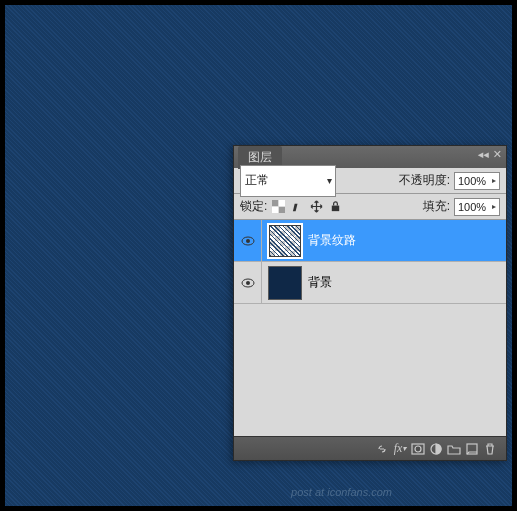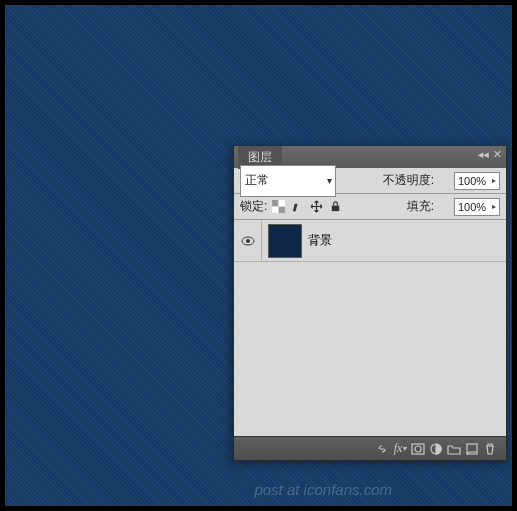--- a/index.html
+++ b/index.html
@@ -1,27 +1,27 @@
 <!DOCTYPE html>
 <html><head>
 <meta charset="utf-8">
 <style>
 *{box-sizing:border-box;margin:0;padding:0;font-family:"Microsoft YaHei",Arial,sans-serif}
 body{width:517px;height:511px;position:relative;background:#000}
 .canvas{position:absolute;left:5px;top:5px;width:507px;height:501px;background:#173a62;background-image:repeating-linear-gradient(45deg,#1d4370 0 1px,#173a62 1px 3px);overflow:hidden}
-.watermark{position:absolute;bottom:8px;right:120px;color:#4a6a8c;font-size:15px;font-style:italic}
+.watermark{position:absolute;bottom:8px;right:120px;color:#4a6a8c;font-size:11px;font-style:italic}
 .panel{position:absolute;top:140px;right:5px;width:274px;background:#535353;border:1px solid #2a2a2a;box-shadow:-2px 2px 8px rgba(0,0,0,.4)}
 .titlebar{height:22px;background:linear-gradient(#6a6a6a,#5a5a5a);display:flex;align-items:center;position:relative}
 .titlebar .tab{background:#535353;color:#d8d8d8;font-size:12px;padding:3px 10px;margin-left:4px;border-radius:2px 2px 0 0}
 .titlebar .ctrls{position:absolute;right:4px;top:2px;display:flex;gap:4px}
 .titlebar .ctrls span{color:#c8c8c8;font-size:11px;cursor:pointer}
 .row{height:26px;background:#d9d9d9;border-bottom:1px solid #9a9a9a;display:flex;align-items:center;padding:0 6px;font-size:12px;color:#222}
 .select{flex:0 0 96px;height:32px;background:#fff;border:1px solid #888;display:flex;align-items:center;padding:0 4px;position:relative}
 .select::after{content:"▾";position:absolute;right:3px;font-size:10px;color:#333}
-.label{margin-left:auto;margin-right:20px}
+.label{margin-left:auto;margin-right:4px}
 .pct{width:46px;height:18px;background:#fff;border:1px solid #888;display:flex;align-items:center;padding:0 3px;font-size:11px}
 .pct .v{flex:1}
 .pct .ar{font-size:8px;color:#444}
 .lockicons{display:flex;gap:5px;align-items:center;margin-left:4px}
 .ico{width:14px;height:14px;display:flex;align-items:center;justify-content:center;font-size:11px;color:#333}
 .ico svg{width:13px;height:13px}
 .layers{background:#d9d9d9;height:216px;overflow:auto}
 .layer{height:42px;display:flex;align-items:center;border-bottom:1px solid #b0b0b0}
 .layer.sel{background:#3b99fc;color:#fff}
 .eye{width:28px;height:42px;display:flex;align-items:center;justify-content:center;border-right:1px solid #b0b0b0}
@@ -91,20 +91,30 @@
           </span>
       </div>
       <span class="label">填充:</span>
       <div class="pct">
         <span class="v">100%</span>
         <span class="ar">▸</span>
       </div>
     </div>
 
     <div class="layers">
+      <div class="layer sel">
+        <div class="eye">
+            <svg viewBox="0 0 14 10">
+              <ellipse cx="7" cy="5" rx="6" ry="4" fill="none" stroke="#333" stroke-width="1"></ellipse>
+              <circle cx="7" cy="5" r="2" fill="#333"></circle>
+            </svg>
+          </div>
+        <div class="thumb sel checker"></div>
+        <span class="lname">背景纹路</span>
+      </div>
       <div class="layer">
         <div class="eye">
             <svg viewBox="0 0 14 10">
               <ellipse cx="7" cy="5" rx="6" ry="4" fill="none" stroke="#333" stroke-width="1"></ellipse>
               <circle cx="7" cy="5" r="2" fill="#333"></circle>
             </svg>
           </div>
         <div class="thumb solid"></div>
         <span class="lname">背景</span>
       </div>

